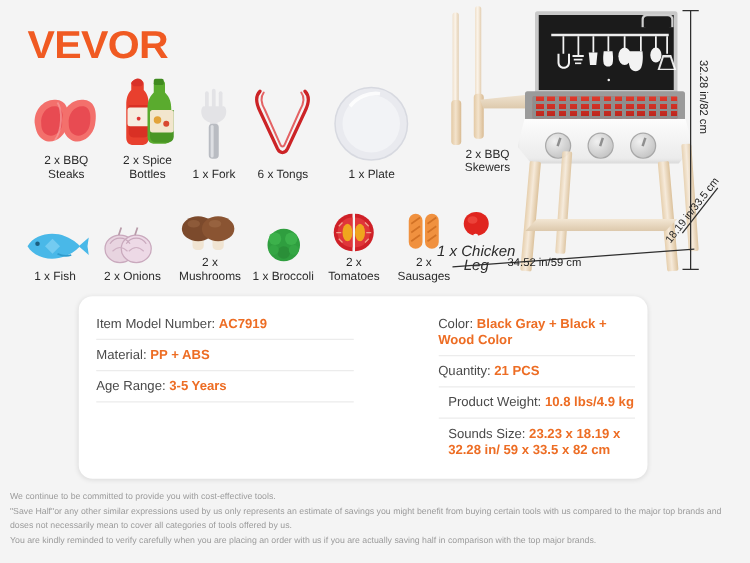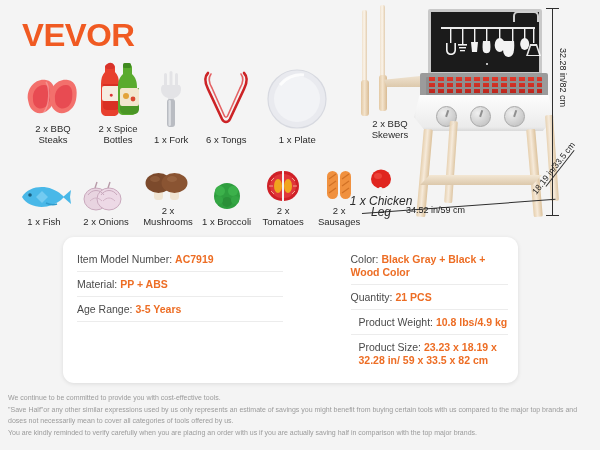--- a/index.html
+++ b/index.html
@@ -389,21 +389,21 @@
         <div class="spec">
           <span class="k">Color: </span><span class="v">Black Gray + Black + Wood Color</span>
         </div>
         <div class="spec">
           <span class="k">Quantity: </span><span class="v">21 PCS</span>
         </div>
         <div class="spec ind">
           <span class="k">Product Weight: </span><span class="v">10.8 lbs/4.9 kg</span>
         </div>
         <div class="spec ind tall nb">
-          <span class="k">Product Size: </span><span class="v">23.23 x 18.19 x 32.28 in/ 59 x 33.5 x 82 cm</span>
+          <span class="k">Sounds Size: </span><span class="v">23.23 x 18.19 x 32.28 in/ 59 x 33.5 x 82 cm</span>
         </div>
       </div>
     </div>
   </div>
 
   <div class="footer">
     <div>We continue to be committed to provide you with cost-effective tools.</div>
     <div>"Save Half"or any other similar expressions used by us only represents an estimate of savings you might benefit from buying certain tools with us compared to the major top brands and doses not necessarily mean to cover all categories of tools offered by us.</div>
     <div>You are kindly reminded to verify carefully when you are placing an order with us if you are actually saving half in comparison with the top major brands.</div>
   </div>

